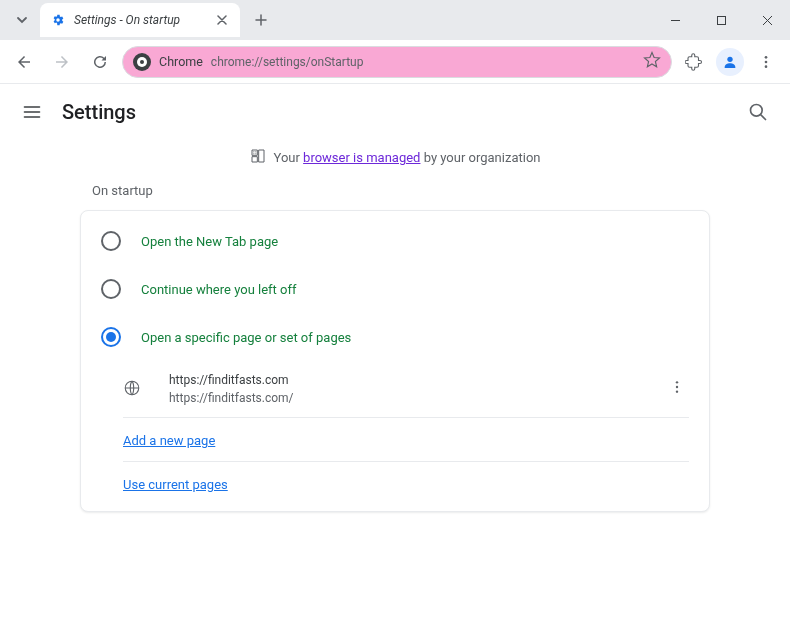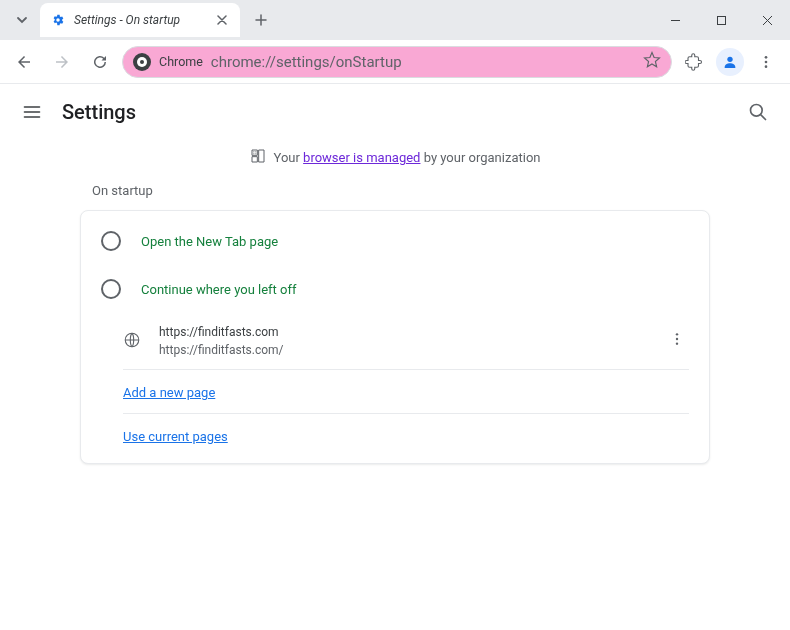--- a/index.html
+++ b/index.html
@@ -17,21 +17,21 @@
 .win-controls { margin-left: auto; display: flex; }
 .win-btn { width: 46px; height: 40px; display: flex; align-items: center; justify-content: center; cursor: pointer; color: #3c4043; }
 
 
 .toolbar { height: 44px; background: #fff; display: flex; align-items: center; padding: 0 8px; gap: 6px; border-bottom: 1px solid #e8eaed; }
 .nav-btn { width: 32px; height: 32px; border-radius: 50%; display: flex; align-items: center; justify-content: center; cursor: pointer; color: #5f6368; }
 .nav-btn.disabled { color: #bdc1c6; cursor: default; }
 .omnibox { flex: 1; height: 32px; background: #f9a8d4; border: 1px solid #dadce0; border-radius: 16px; display: flex; align-items: center; padding: 0 10px; gap: 8px; }
 .omnibox-icon { width: 18px; height: 18px; border-radius: 50%; background: #3c4043; display: flex; align-items: center; justify-content: center; }
 .omnibox-chip { font-size: 12.5px; color: #3c4043; }
-.omnibox-url { font-size: 15px; color: #5f6368; flex: 1; }
+.omnibox-url { font-size: 12px; color: #5f6368; flex: 1; }
 .omnibox-action { color: #5f6368; cursor: pointer; }
 .profile-btn { width: 28px; height: 28px; border-radius: 50%; background: #e8f0fe; display: flex; align-items: center; justify-content: center; cursor: pointer; color: #1a73e8; }
 .overflow-btn { width: 32px; height: 32px; display: flex; align-items: center; justify-content: center; cursor: pointer; color: #5f6368; }
 
 
 .settings-hdr { height: 56px; display: flex; align-items: center; padding: 0 18px; }
 .menu-icon { width: 28px; height: 28px; display: flex; align-items: center; justify-content: center; cursor: pointer; color: #3c4043; margin-right: 16px; }
 .settings-title { font-size: 20px; font-weight: 500; color: #202124; }
 .search-icon { margin-left: auto; width: 28px; height: 28px; display: flex; align-items: center; justify-content: center; cursor: pointer; color: #5f6368; }
 
@@ -42,21 +42,21 @@
 
 .content { padding: 0 80px; }
 .section-label { font-size: 13px; color: #5f6368; margin-bottom: 12px; padding-left: 12px; }
 .card { background: #fff; border: 1px solid #e8eaed; border-radius: 8px; box-shadow: 0 1px 2px rgba(60,64,67,0.1); padding: 6px 0; }
 .radio-row { display: flex; align-items: center; padding: 14px 20px; gap: 20px; cursor: pointer; }
 .radio { width: 20px; height: 20px; border: 2px solid #5f6368; border-radius: 50%; display: flex; align-items: center; justify-content: center; flex-shrink: 0; }
 .radio.selected { border-color: #1a73e8; }
 .radio.selected::after { content: ""; width: 10px; height: 10px; background: #1a73e8; border-radius: 50%; }
 .radio-label { font-size: 13px; color: #15803d; }
 .sub-list { margin-left: 42px; margin-right: 20px; }
-.page-row { display: flex; align-items: center; padding: 10px 0; gap: 16px; border-bottom: 1px solid #e8eaed; }
+.page-row { display: flex; align-items: center; padding: 10px 0; gap: 26px; border-bottom: 1px solid #e8eaed; }
 .globe { width: 20px; height: 20px; color: #5f6368; flex-shrink: 0; }
 .page-info { flex: 1; font-size: 12px; color: #3c4043; line-height: 1.5; }
 .page-info .url { color: #5f6368; }
 .more { width: 20px; color: #5f6368; cursor: pointer; }
 .link-row { padding: 12px 0; border-bottom: 1px solid #e8eaed; }
 .link-row:last-child { border-bottom: none; }
 .link-row a { color: #1a73e8; font-size: 13px; text-decoration: underline; cursor: pointer; }
 </style>
 </head>
 <body>
@@ -195,20 +195,24 @@
     <div class="radio-row">
       <div class="radio"></div>
       <div class="radio-label">Open the New Tab page</div>
     </div>
 
     <div class="radio-row">
       <div class="radio"></div>
       <div class="radio-label">Continue where you left off</div>
     </div>
 
+    <div class="radio-row">
+      <div class="radio selected"></div>
+      <div class="radio-label">Open a specific page or set of pages</div>
+    </div>
 
     <div class="sub-list">
       <div class="page-row">
         <span class="globe">
           <svg width="18" height="18" viewBox="0 0 24 24">
               <circle cx="12" cy="12" r="9" stroke="#5f6368" stroke-width="1.5" fill="none"></circle>
               <path d="M3 12h18M12 3c3 3 3 15 0 18M12 3c-3 3-3 15 0 18" stroke="#5f6368" stroke-width="1.5" fill="none"></path>
             </svg>
         </span>
         <div class="page-info">

